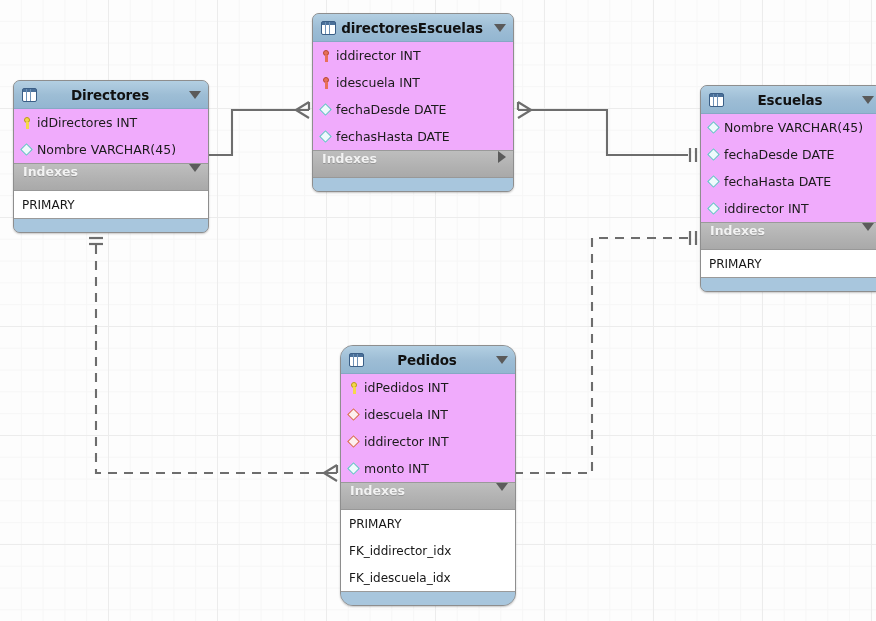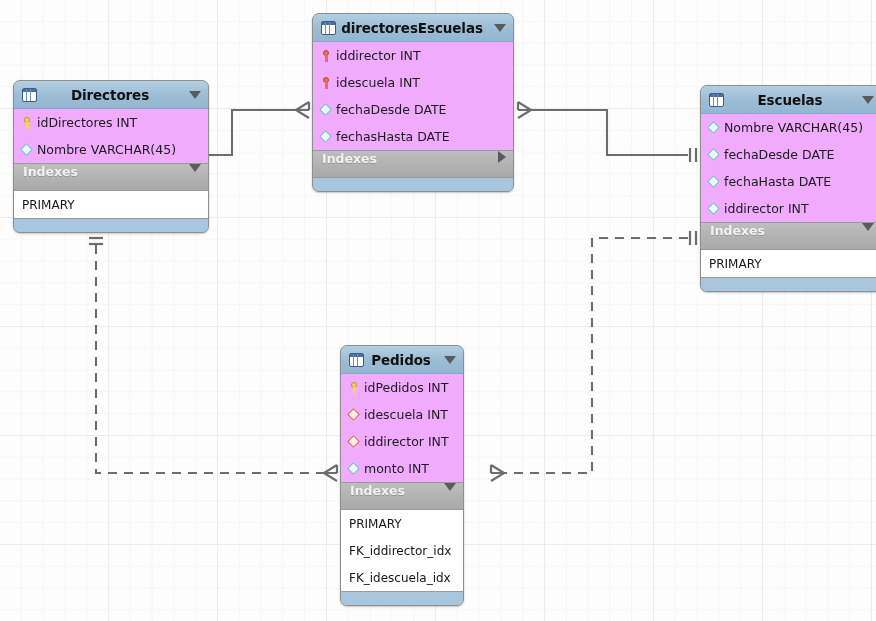--- a/index.html
+++ b/index.html
@@ -321,21 +321,21 @@
       <span class="tri tri-idx"></span>
     </div>
     <div class="idx-list">
       <div class="idx-row">
         <span>PRIMARY</span>
       </div>
     </div>
     <div class="ent-footer"></div>
   </div>
 
-  <div class="entity" style="left:340px; top:345px; width:124px;">
+  <div class="entity" style="left:340px; top:345px; width:176px;border-radius:13px;">
     <div class="ent-header">
       <span class="tbl-icon"></span>
       <span class="ent-title">Pedidos</span>
       <span class="tri"></span>
     </div>
     <div class="col-list">
       <div class="col-row">
         <span class="ico key-yellow"></span>
         <span class="col-label">idPedidos INT</span>
       </div>

